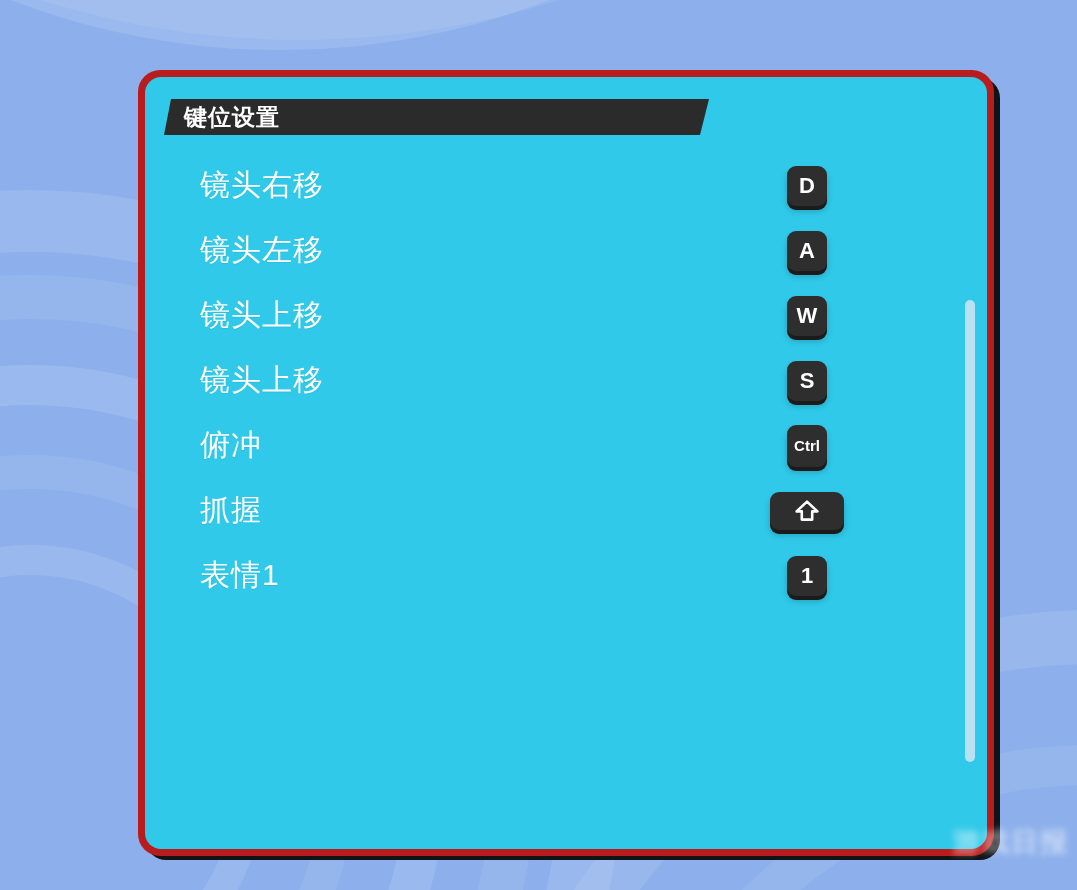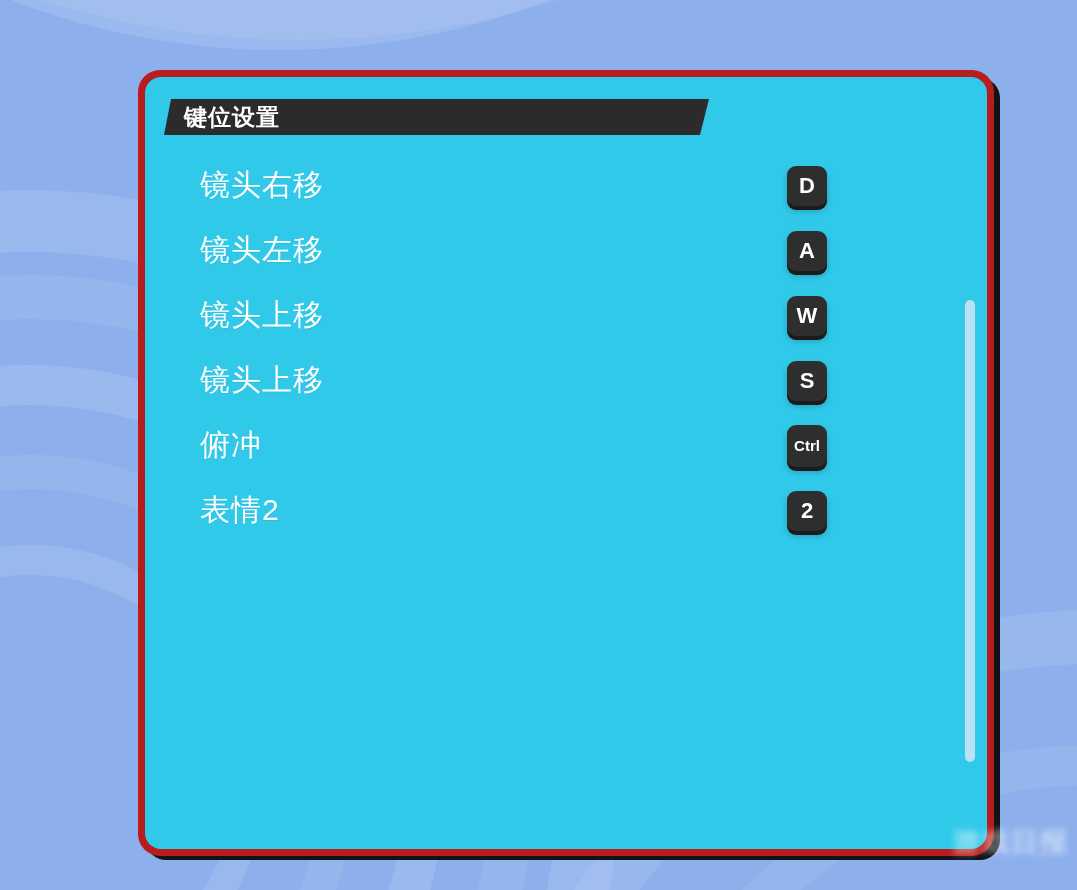--- a/index.html
+++ b/index.html
@@ -238,23 +238,33 @@
               <div class="key sz-sq">S</div>
             </div>
           </div>
           <div class="row">
             <div class="row-label">俯冲</div>
             <div class="row-key">
               <div class="key sz-ctrl">Ctrl</div>
             </div>
           </div>
           <div class="row">
-            <div class="row-label">表情2</div>
-            <div class="row-key">
-              <div class="key sz-sq">2</div>
+            <div class="row-label">抓握</div>
+            <div class="row-key">
+              <div class="key sz-shift">
+                <svg width="26" height="24" viewBox="0 0 26 24">
+                  <path d="M13 2.6 L23.4 12.4 H18.2 V20.6 H7.8 V12.4 H2.6 Z" fill="none" stroke="#ffffff" stroke-width="2.6" stroke-linejoin="round"></path>
+                </svg>
+              </div>
+            </div>
+          </div>
+          <div class="row">
+            <div class="row-label">表情1</div>
+            <div class="row-key">
+              <div class="key sz-sq">1</div>
             </div>
           </div>
         </div>
 
       <div class="scroll-track">
         <div class="scroll-thumb" id="scroll-thumb" style="top: 223px; height: 462px;"></div>
       </div>
 
     </div>
   </div>

